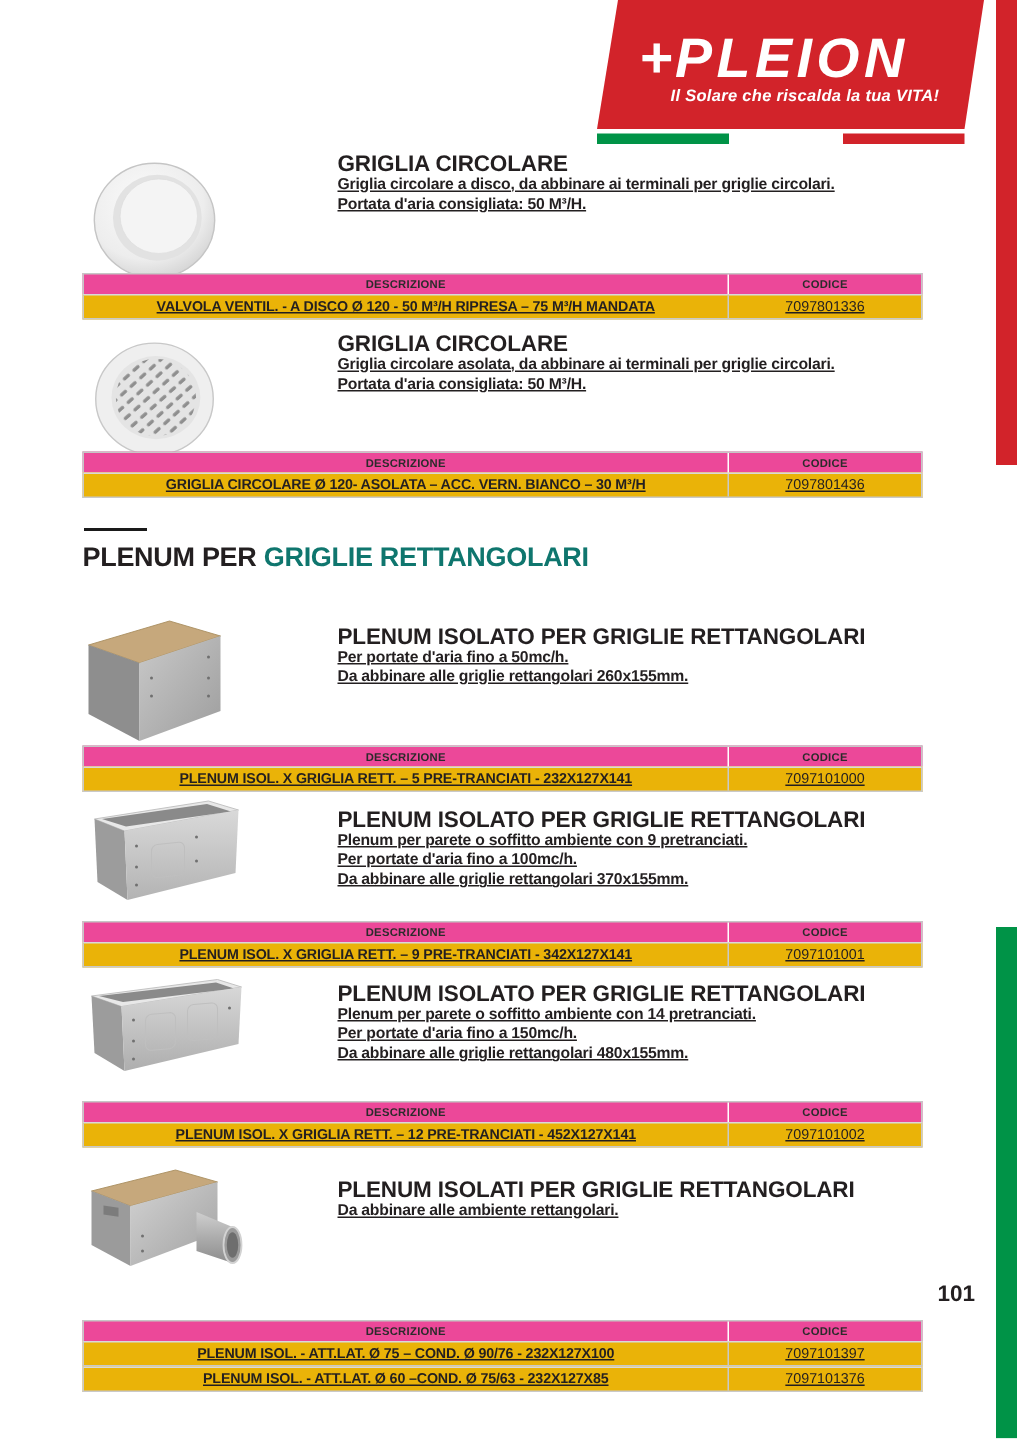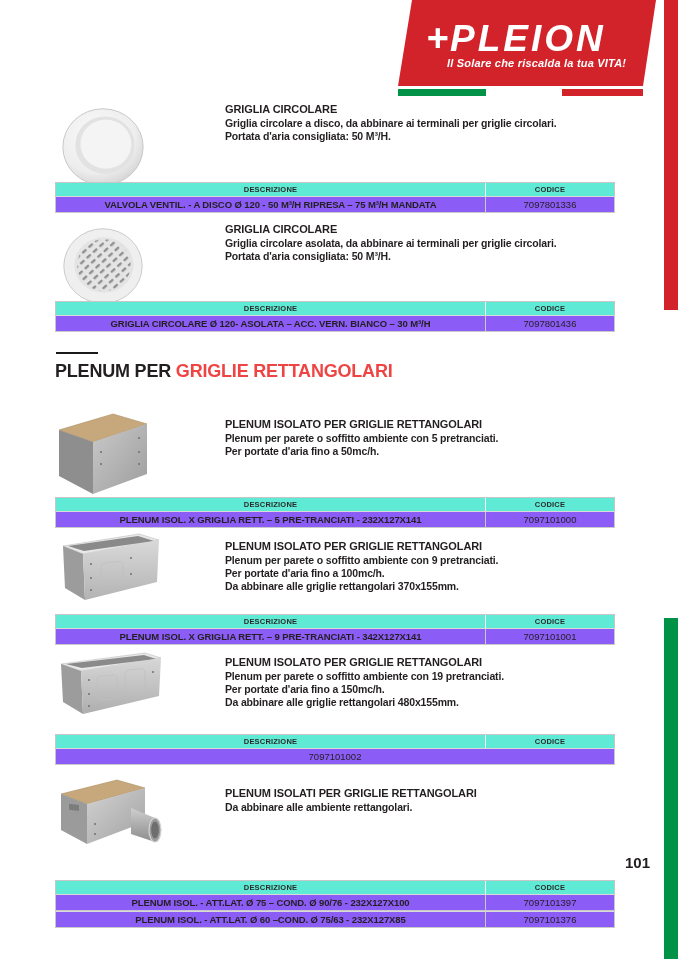--- a/index.html
+++ b/index.html
@@ -8,40 +8,40 @@
     font-family:"Liberation Sans", sans-serif;color:#231f20;overflow:hidden;
   }
   
   .hdr-svg{position:absolute;left:0;top:0;}
   .bar{position:absolute;width:14px;left:664px;}
   .bar-red{top:0;height:310px;background:#D2232A;}
   .bar-green{top:618px;height:341px;background:#009347;}
   
   .heading-rule{position:absolute;left:56px;top:352px;width:42px;height:2px;background:#1a1a1a;}
   .main-heading{position:absolute;left:55px;top:361px;font-size:18px;font-weight:bold;letter-spacing:-0.2px;}
-  .main-heading .hl{color:#ef4444;}
+  .main-heading .hl{color:#0f766e;}
   
   .sec{position:absolute;left:55px;width:560px;}
   #s1{top:103px;} #s2{top:223px;} #s3{top:418px;} #s4{top:540px;} #s5{top:656px;} #s6{top:787px;}
   .pimg{position:absolute;left:2px;}
   #s1 .pimg{top:4px;left:5px;} #s2 .pimg{top:2px;left:5px;} #s3 .pimg{top:-6px;}
   #s4 .pimg{top:-10px;} #s5 .pimg{top:-6px;} #s6 .pimg{top:-11px;}
   .ptext{margin-left:170px;}
-  .title{font-size:11px;font-weight:bold;line-height:13.5px;letter-spacing:-0.1px;}
-  .pline{font-size:10.5px;font-weight:bold;line-height:13.4px;letter-spacing:-0.15px;white-space:nowrap;}
+  .title{font-size:15px;font-weight:bold;line-height:13.5px;letter-spacing:-0.1px;}
+  .pline{font-size:10.5px;font-weight:bold;line-height:13.4px;letter-spacing:-0.15px;white-space:nowrap;text-decoration:underline;}
   .pline.wrap{white-space:normal;text-align:justify;width:390px;}
   
   .ptable{position:absolute;left:0;width:560px;}
   #s1 .ptable{top:79px;} #s2 .ptable{top:78px;} #s3 .ptable{top:79px;}
   #s4 .ptable{top:74px;} #s5 .ptable{top:78px;} #s6 .ptable{top:93px;}
-  .thead{display:flex;height:14px;background:#5eead4;border:1px solid #c6c6c6;border-bottom:none;box-sizing:border-box;}
+  .thead{display:flex;height:14px;background:#ec4899;border:1px solid #c6c6c6;border-bottom:none;box-sizing:border-box;}
   .th{font-size:7.5px;font-weight:bold;line-height:13px;text-align:center;color:#2b2b2b;letter-spacing:0.2px;}
   .th-desc{width:430px;border-right:1px solid #ffffff;box-sizing:border-box;}
   .th-code{flex:1;}
-  .trow{display:flex;height:17px;background:#8b5cf6;border:1px solid #c9c9c9;border-top:1px solid #d9d9d9;box-sizing:border-box;}
+  .trow{display:flex;height:17px;background:#eab308;border:1px solid #c9c9c9;border-top:1px solid #d9d9d9;box-sizing:border-box;text-decoration:underline;}
   .trow:first-of-type{border-top:1px solid #c9c9c9;}
   .td{font-size:9.5px;line-height:15px;text-align:center;}
   .td-desc{width:430px;font-weight:bold;border-right:1px solid #c9c9c9;box-sizing:border-box;letter-spacing:-0.1px;}
   .td-code{flex:1;font-weight:normal;}
   
   .page-num{position:absolute;top:854px;left:610px;width:40px;text-align:right;font-size:15px;font-weight:bold;}
 </style>
 </head>
 <body>
 
@@ -140,22 +140,22 @@
         <polygon points="36,30 90,12 90,62 36,82" fill="url(#bx1)"></polygon>
         <circle cx="44" cy="40" r="1" fill="#6f6f6f"></circle>
           <circle cx="44" cy="52" r="1" fill="#6f6f6f"></circle>
         <circle cx="82" cy="26" r="1" fill="#6f6f6f"></circle>
           <circle cx="82" cy="40" r="1" fill="#6f6f6f"></circle>
         <circle cx="82" cy="52" r="1" fill="#6f6f6f"></circle>
       </svg>
     </div>
     <div class="ptext">
       <div class="title">PLENUM ISOLATO PER GRIGLIE RETTANGOLARI</div>
-      <div class="pline">Plenum per parete o soffitto ambiente con 5 pretranciati.</div>
       <div class="pline">Per portate d'aria fino a 50mc/h.</div>
+      <div class="pline">Da abbinare alle griglie rettangolari 260x155mm.</div>
     </div>
     <div class="ptable">
       <div class="thead">
         <div class="th th-desc">DESCRIZIONE</div>
         <div class="th th-code">CODICE</div>
       </div>
       <div class="trow">
         <div class="td td-desc">PLENUM ISOL. X GRIGLIA RETT. – 5 PRE-TRANCIATI - 232X127X141</div>
         <div class="td td-code">7097101000</div>
       </div>
@@ -217,30 +217,31 @@
         <rect x="40" y="24" width="20" height="24" rx="4" fill="none" stroke="#bfbfbf" stroke-width="0.7" transform="skewY(-5) translate(0,6)"></rect>
         <rect x="68" y="20" width="20" height="24" rx="4" fill="none" stroke="#bfbfbf" stroke-width="0.7" transform="skewY(-5) translate(0,6)"></rect>
         <circle cx="32" cy="30" r="1" fill="#707070"></circle>
           <circle cx="32" cy="44" r="1" fill="#707070"></circle>
         <circle cx="32" cy="56" r="1" fill="#707070"></circle>
           <circle cx="96" cy="22" r="1" fill="#707070"></circle>
       </svg>
     </div>
     <div class="ptext">
       <div class="title">PLENUM ISOLATO PER GRIGLIE RETTANGOLARI</div>
-      <div class="pline">Plenum per parete o soffitto ambiente con 19 pretranciati.</div>
+      <div class="pline">Plenum per parete o soffitto ambiente con 14 pretranciati.</div>
       <div class="pline">Per portate d'aria fino a 150mc/h.</div>
       <div class="pline">Da abbinare alle griglie rettangolari 480x155mm.</div>
     </div>
     <div class="ptable">
       <div class="thead">
         <div class="th th-desc">DESCRIZIONE</div>
         <div class="th th-code">CODICE</div>
       </div>
       <div class="trow">
+        <div class="td td-desc">PLENUM ISOL. X GRIGLIA RETT. – 12 PRE-TRANCIATI - 452X127X141</div>
         <div class="td td-code">7097101002</div>
       </div>
     </div>
   </section>
 
   <section class="sec" id="s6">
     <div class="pimg">
       <svg width="106" height="80" viewBox="0 0 106 80">
         <defs>
           <linearGradient id="bx4" x1="0" y1="0" x2="1" y2="1">

